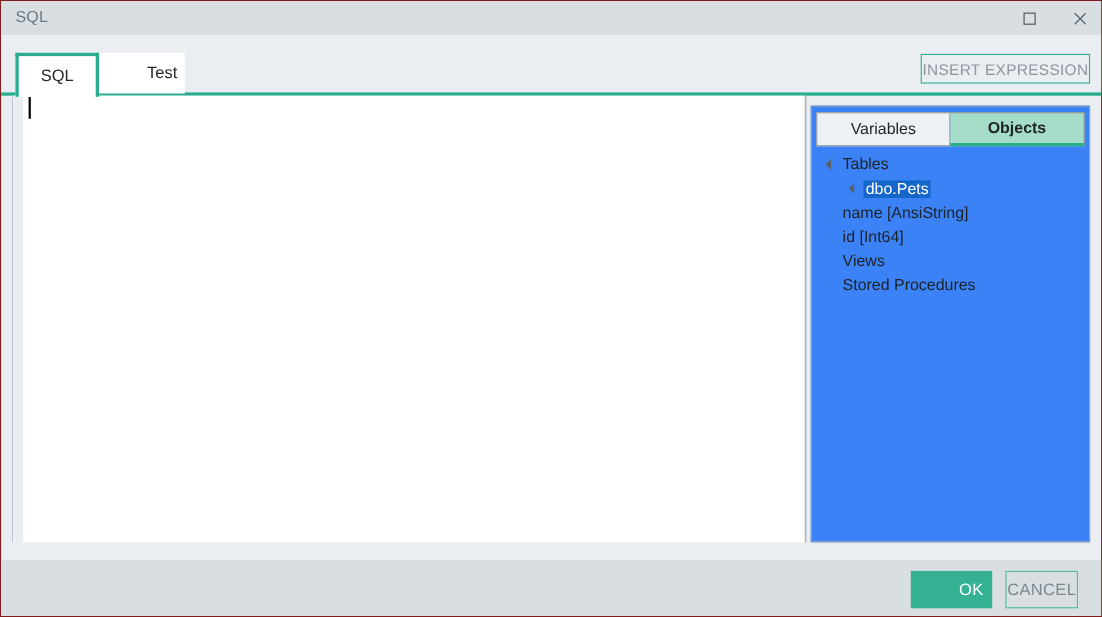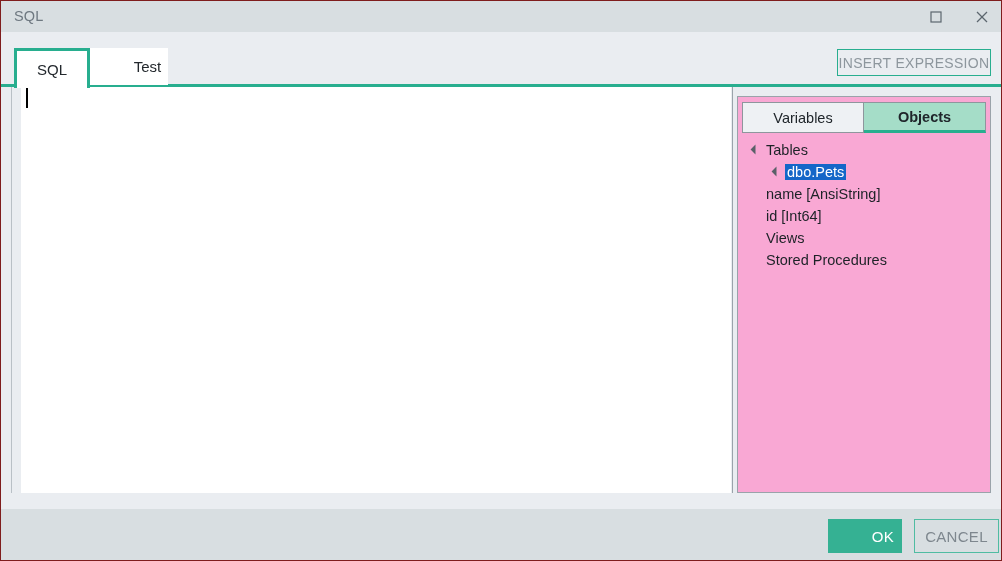--- a/index.html
+++ b/index.html
@@ -175,21 +175,21 @@
     cursor: col-resize;
   }
 
   
   .rightpanel {
     position: absolute;
     left: 736px;
     top: 95px;
     width: 254px;
     height: 397px;
-    background: #f9a8d4;
+    background: #3b82f6;
     border: 1px solid #9aa3aa;
     box-sizing: border-box;
   }
   .panel-tabs {
     position: absolute;
     left: 4px;
     top: 5px;
     width: 244px;
     height: 31px;
     display: flex;
@@ -287,21 +287,21 @@
   .btn.ok {
     left: 827px;
     width: 74px;
     background: #35b193;
     color: #ffffff;
     border: none;
     padding-left: 36px;
   }
   .btn.cancel {
     left: 913px;
-    width: 85px;
+    width: 66px;
     background: transparent;
     color: #7e878e;
     border: 1px solid #4fbca2;
   }
 </style>
 </head>
 <body>
 
 <div id="app">
 

